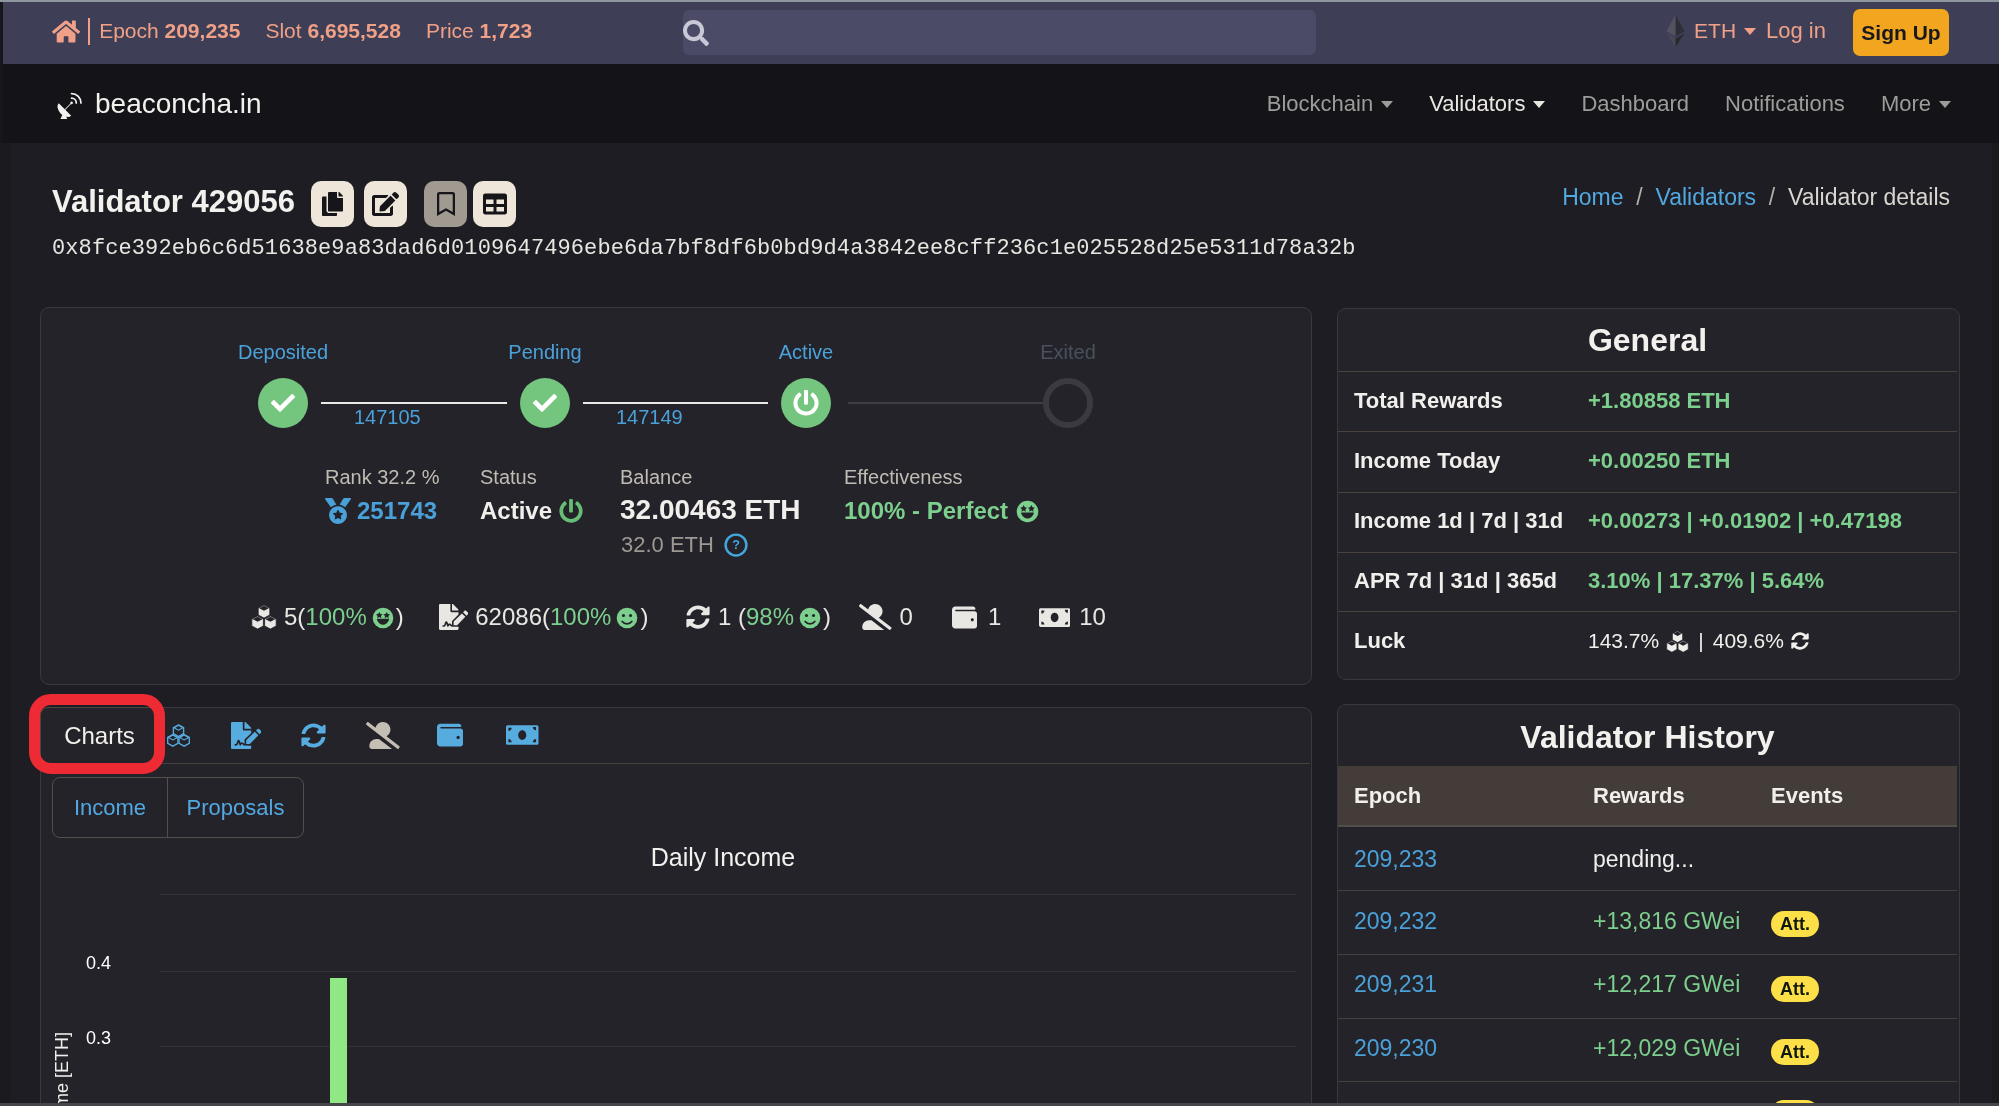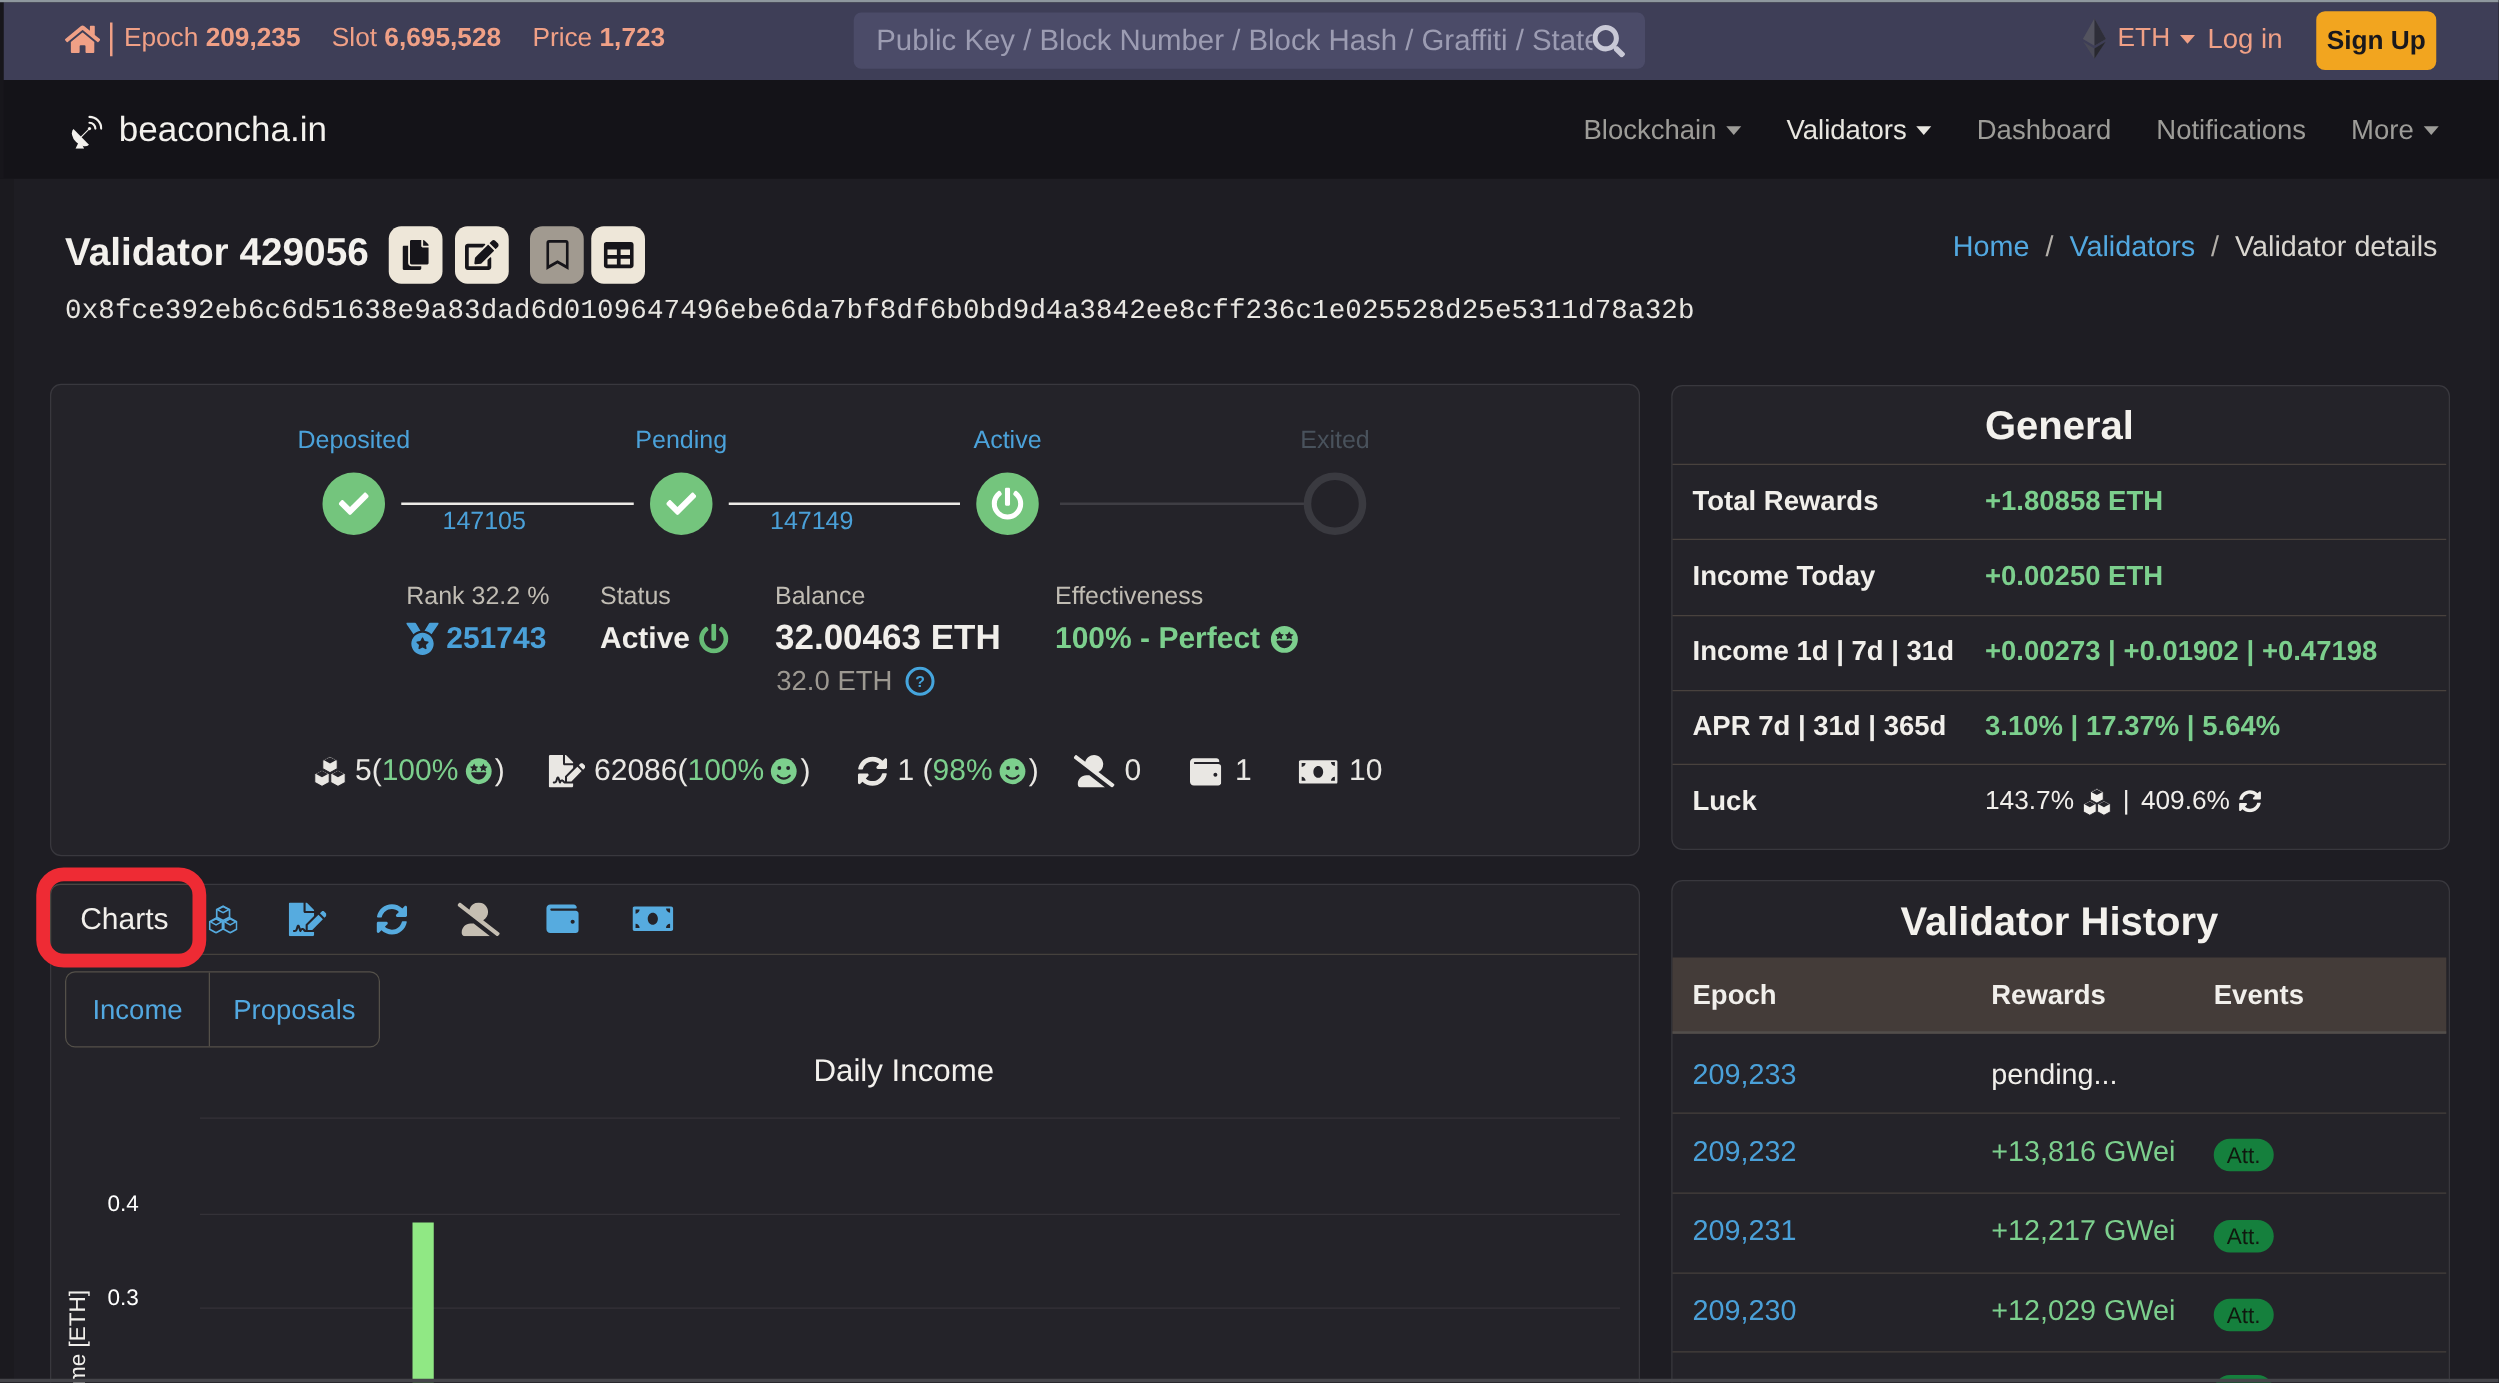--- a/index.html
+++ b/index.html
@@ -58,42 +58,41 @@
   .greenbar{left:330px;top:978px;width:17px;height:128px;background:#90e884;}
   .ylabrot{left:52px;top:1108px;font-size:18px;color:#f1efeb;transform:rotate(-90deg);transform-origin:left top;white-space:nowrap;}
   .cardtitle{font-size:32px;font-weight:600;color:#f3f1ed;text-align:center;}
   .genrow{left:1338px;width:619px;height:1px;background:#49423e;}
   .glabel{left:1354px;font-size:22px;font-weight:bold;color:#f1efeb;}
   .gval{left:1588px;font-size:22px;font-weight:bold;color:#7ccf8d;}
   .headband{left:1338px;top:766px;width:619px;height:61px;background:#443c39;border-bottom:2px solid #524e4b;box-sizing:border-box;}
   .histrow{left:1338px;width:619px;height:1px;background:#45403d;}
   .epoch{left:1354px;font-size:23px;color:#4aa0d8;}
   .reward{left:1593px;font-size:23px;color:#7ccf8d;}
-  .pill{left:1771px;width:48px;height:26px;background:#15803d;border-radius:13px;color:#10190f;font-weight:normal;font-size:18px;display:flex;align-items:center;justify-content:center;}
+  .pill{left:1771px;width:48px;height:26px;background:#fde047;border-radius:13px;color:#10190f;font-weight:bold;font-size:18px;display:flex;align-items:center;justify-content:center;}
   .bottomstrip{left:0;top:1103px;width:1999px;height:3px;background:#45454a;}
 </style>
 </head>
 <body>
 <div class="abs topstrip"></div>
 <div class="abs topbar"></div>
 <div class="abs tb-left">
     <span id="homeico">
       <svg width="28.125" height="25" viewBox="0 0 576 512" style="display:block">
         <path fill="#f0a086" d="M280.37 148.26L96 300.11V464a16 16 0 0 0 16 16l112.06-.29a16 16 0 0 0 15.92-16V368a16 16 0 0 1 16-16h64a16 16 0 0 1 16 16v95.64a16 16 0 0 0 16 16.05L464 480a16 16 0 0 0 16-16V300L295.67 148.26a12.19 12.19 0 0 0-15.3 0zM571.6 251.47L488 182.56V44.05a12 12 0 0 0-12-12h-56a12 12 0 0 0-12 12v72.61L318.47 43a48 48 0 0 0-61 0L4.34 251.47a12 12 0 0 0-1.6 16.9l25.5 31A12 12 0 0 0 45.15 301l235.22-193.74a12.19 12.19 0 0 1 15.3 0L530.9 301a12 12 0 0 0 16.9-1.6l25.5-31a12 12 0 0 0-1.7-16.93z"></path>
       </svg>
     </span>
     <span style="display:inline-block;width:2px;height:27px;background:#f0a086;margin:0 9px 0 8px;"></span>
     <span>Epoch&nbsp;<b>209,235</b></span>
     <span style="width:25px;"></span>
     <span>Slot&nbsp;<b>6,695,528</b></span>
     <span style="width:25px;"></span>
     <span>Price&nbsp;<b>1,723</b></span>
   </div>
 <div class="abs searchbox">
-    <span class="ph">Public Key / Block Number / Block Hash / Graffiti / State</span>
     <span id="magico" style="margin-right:16px;">
       <svg width="26" height="26" viewBox="0 0 512 512" style="display:block">
         <path fill="#c8c8d6" d="M505 442.7L405.3 343c-4.5-4.5-10.6-7-17-7H372c27.6-35.3 44-79.7 44-128C416 93.1 322.9 0 208 0S0 93.1 0 208s93.1 208 208 208c48.3 0 92.7-16.4 128-44v16.3c0 6.4 2.5 12.5 7 17l99.7 99.7c9.4 9.4 24.6 9.4 33.9 0l28.3-28.3c9.4-9.3 9.4-24.5.1-33.9zM208 336c-70.7 0-128-57.2-128-128 0-70.7 57.2-128 128-128 70.7 0 128 57.2 128 128 0 70.7-57.2 128-128 128z"></path>
       </svg>
     </span>
   </div>
 <div class="abs ethsel">
     <span id="ethico">
       <svg width="21.08" height="34" viewBox="0 0 320 512" style="display:block">
         <polygon fill="#53535f" points="160,10 300,258 160,340 20,258"></polygon>

